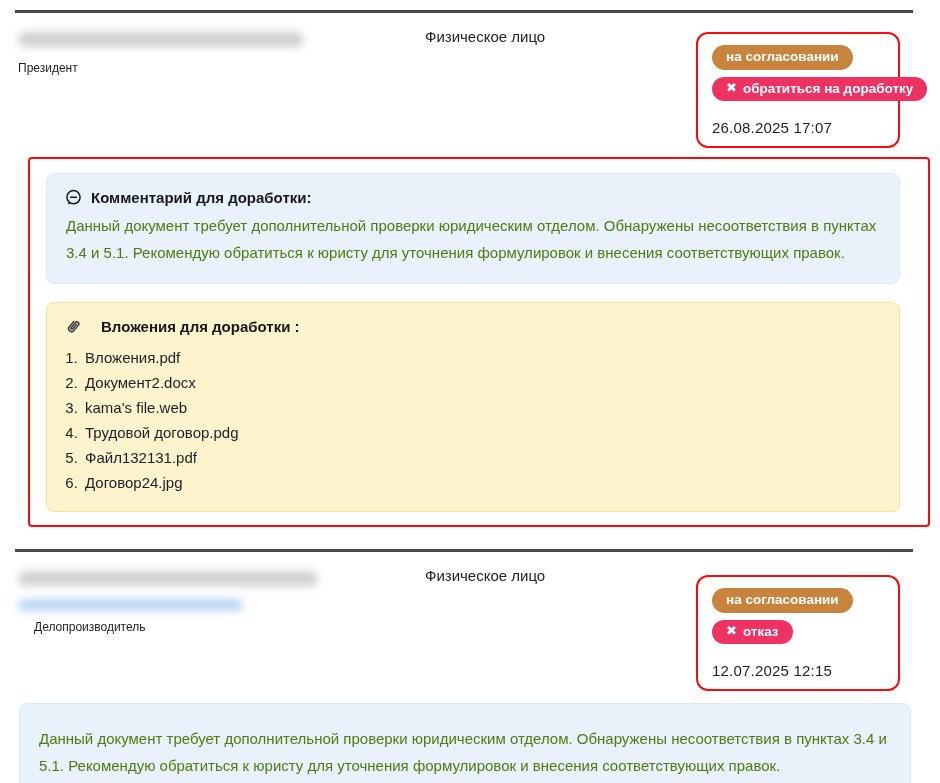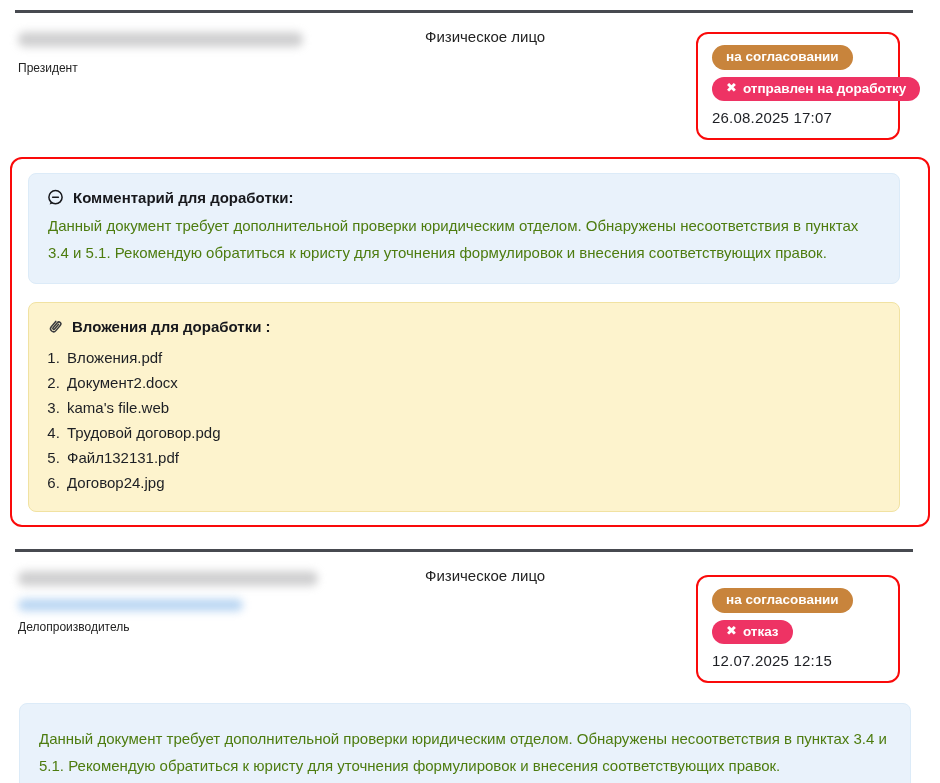--- a/index.html
+++ b/index.html
@@ -21,66 +21,66 @@
     width: 285px; height: 15px; border-radius: 7px;
     background: #a9a9ab; filter: blur(4px); opacity: .55;
   }
   .blur-name.second { width: 300px; }
   .blur-link {
     width: 225px; height: 12px; border-radius: 6px;
     background: #7fb3e8; filter: blur(4px); opacity: .55;
     margin-top: 13px; display: block;
   }
   .role { font-size: 12px; color: #232323; margin-top: 14px; }
-  .role.second { margin-top: 9px; }
+  .role.second { margin-top: 9px; margin-left: 16px; }
 
   .entity-type { position: absolute; left: 410px; top: 15px; font-size: 15px; color: #232323; }
 
   .status-card {
     position: absolute; right: 13px; top: 19px; width: 204px; min-height: 108px;
     border: 2px solid #fa0a0a; border-radius: 12px;
     padding: 11px 14px 10px 14px; background: #fff;
   }
   .status-card.second { top: 23px; }
 
   .badge {
     display: inline-flex; align-items: center; gap: 6px;
     color: #fff; font-weight: 700; font-size: 13.5px;
     padding: 4px 14px 5px 14px; border-radius: 13px; line-height: 1.15;
     white-space: nowrap;
   }
   .badge.orange { background: #c8843c; }
   .badge.pink { background: #ee3364; margin-top: 7px; }
   .badge .x-glyph { font-size: 13px; font-weight: 700; }
   .badge-stack { display: flex; flex-direction: column; align-items: flex-start; }
-  .status-date { font-size: 15px; color: #1d1f24; margin-top: 8px; letter-spacing: .2px; }
+  .status-date { font-size: 15px; color: #1d1f24; margin-top: 18px; letter-spacing: .2px; }
 
   .rework-container {
-    margin: 16px 10px 0 10px;
-    border: 2px solid #fa0a0a; border-radius: 12px;
+    margin: 16px 10px 0 28px;
+    border: 2px solid #fa0a0a; border-radius: 4px;
     padding: 14px 28px 13px 16px;
   }
 
   .comment-box {
     background: #e9f2fb; border: 1px solid #dcebf8; border-radius: 8px;
     padding: 15px 16px 17px 18px;
   }
   .comment-box .box-header { display: flex; align-items: center; gap: 9px; }
   .box-title { font-size: 15px; font-weight: 700; color: #17181c; }
   .comment-text {
     margin-top: 6px; font-size: 15px; line-height: 27px; color: #4d7c0f;
     padding-left: 1px; max-width: 872px;
   }
 
   .attachments-box {
     margin-top: 18px;
     background: #fdf3cd; border: 1px solid #f1e2a2; border-radius: 8px;
     padding: 15px 16px 16px 14px;
   }
-  .attachments-box .box-header { display: flex; align-items: center; gap: 9px; padding-left: 4px; }
+  .attachments-box .box-header { display: flex; align-items: center; gap: 20px; padding-left: 4px; }
   .attachments-list {
     margin-top: 10px; list-style: decimal; list-style-position: outside;
     padding-left: 21px; font-size: 15px; color: #1d1f24;
   }
   .attachments-list li { line-height: 25px; padding-left: 3px; }
 
   .final-comment { margin: 16px 29px 0 19px; }
 
   .row-divider.second { margin-top: 22px; }
 
@@ -98,21 +98,21 @@
   </div>
   <div class="entity-type">Физическое лицо</div>
 
   <div class="status-card">
     <div class="badge-stack">
       <span class="badge orange">
         <span>на согласовании</span>
       </span>
       <span class="badge pink">
         <span class="x-glyph">✖</span>
-        <span>отправлен на доработку</span>
+        <span>обратиться на доработку</span>
       </span>
     </div>
     <div class="status-date">26.08.2025 17:07</div>
   </div>
 </div>
 
 <div class="rework-container">
 
   <div class="comment-box">
     <div class="box-header">

